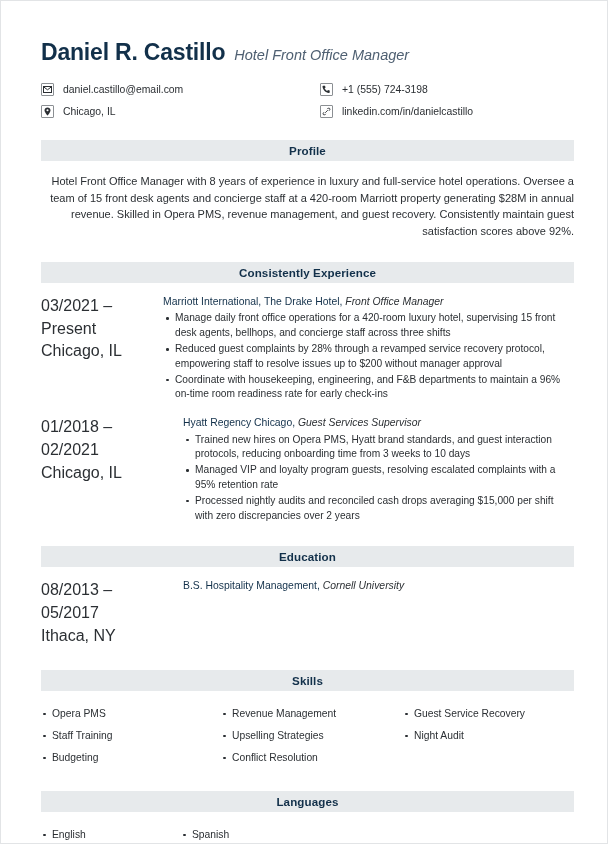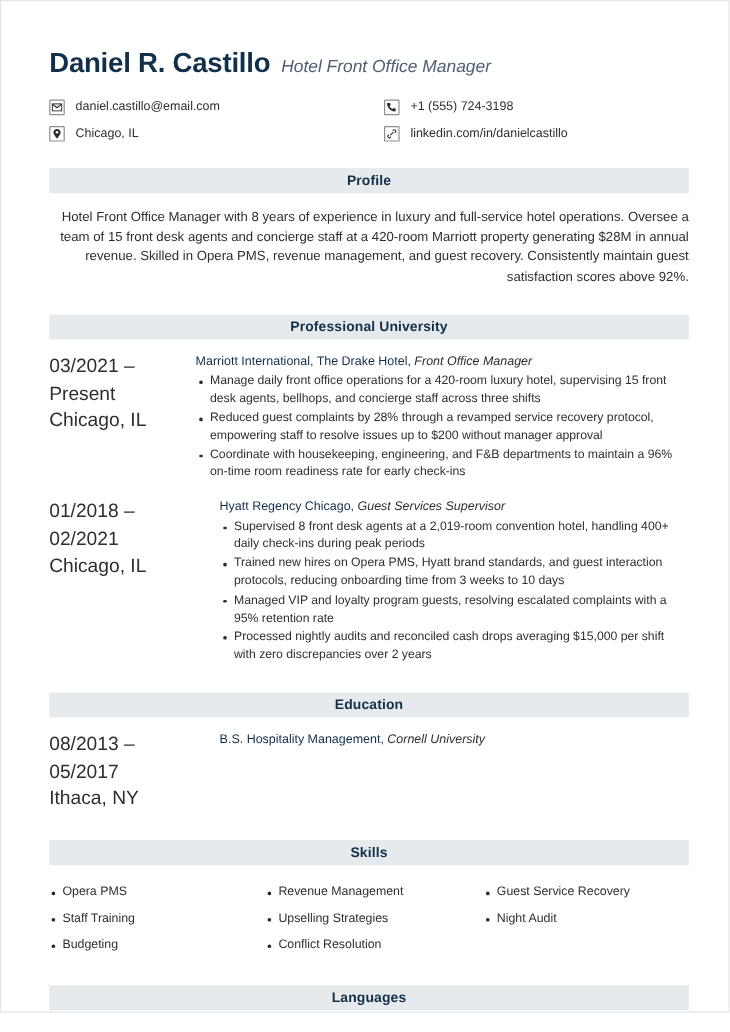--- a/index.html
+++ b/index.html
@@ -223,21 +223,21 @@
       </div>
 
     </div>
 
     <div class="section-bar">
       <span class="title">Profile</span>
     </div>
     <div class="profile-text">Hotel Front Office Manager with 8 years of experience in luxury and full-service hotel operations. Oversee a team of 15 front desk agents and concierge staff at a 420-room Marriott property generating $28M in annual revenue. Skilled in Opera PMS, revenue management, and guest recovery. Consistently maintain guest satisfaction scores above 92%.</div>
 
     <div class="section-bar">
-      <span class="title">Professional University</span>
+      <span class="title">Consistently Experience</span>
     </div>
     <div id="experience-list">
         <div class="entry">
           <div class="entry-left">
             <div>03/2021 – Present</div>
             <div>Chicago, IL</div>
           </div>
           <div class="entry-right">
             <div class="entry-heading"><span class="org">Marriott International, The Drake Hotel,</span><span class="role"> Front Office Manager</span></div>
             <ul class="bullets">
@@ -248,21 +248,20 @@
           </div>
         </div>
         <div class="entry">
           <div class="entry-left">
             <div>01/2018 – 02/2021</div>
             <div>Chicago, IL</div>
           </div>
           <div class="entry-right">
             <div class="entry-heading"><span class="org">Hyatt Regency Chicago,</span><span class="role"> Guest Services Supervisor</span></div>
             <ul class="bullets">
-              <li>Supervised 8 front desk agents at a 2,019-room convention hotel, handling 400+ daily check-ins during peak periods</li>
               <li>Trained new hires on Opera PMS, Hyatt brand standards, and guest interaction protocols, reducing onboarding time from 3 weeks to 10 days</li>
               <li>Managed VIP and loyalty program guests, resolving escalated complaints with a 95% retention rate</li>
               <li>Processed nightly audits and reconciled cash drops averaging $15,000 per shift with zero discrepancies over 2 years</li>
             </ul>
           </div>
         </div>
       </div>
 
     <div class="section-bar">
       <span class="title">Education</span>

